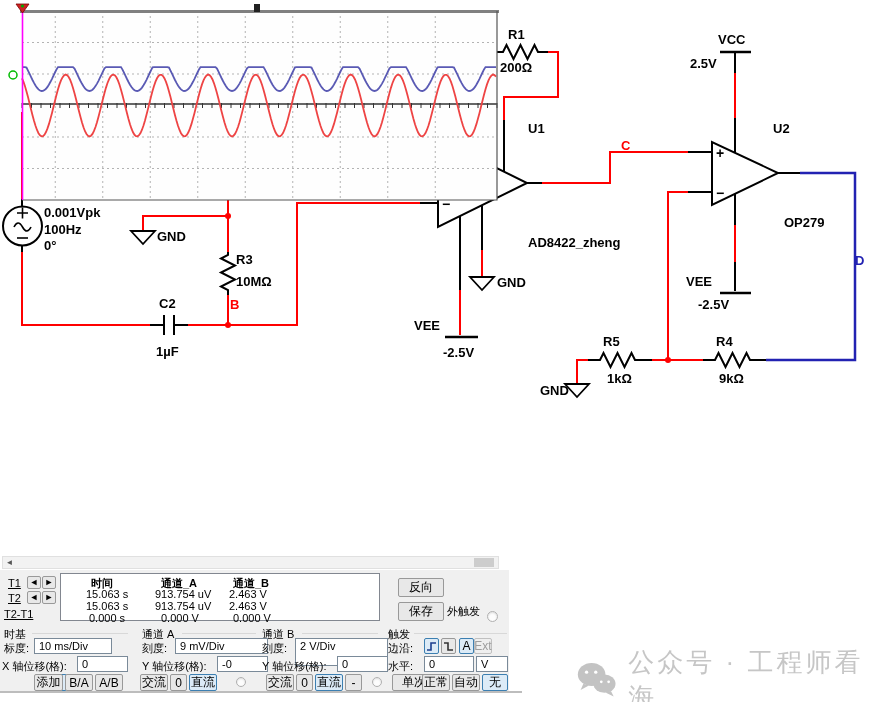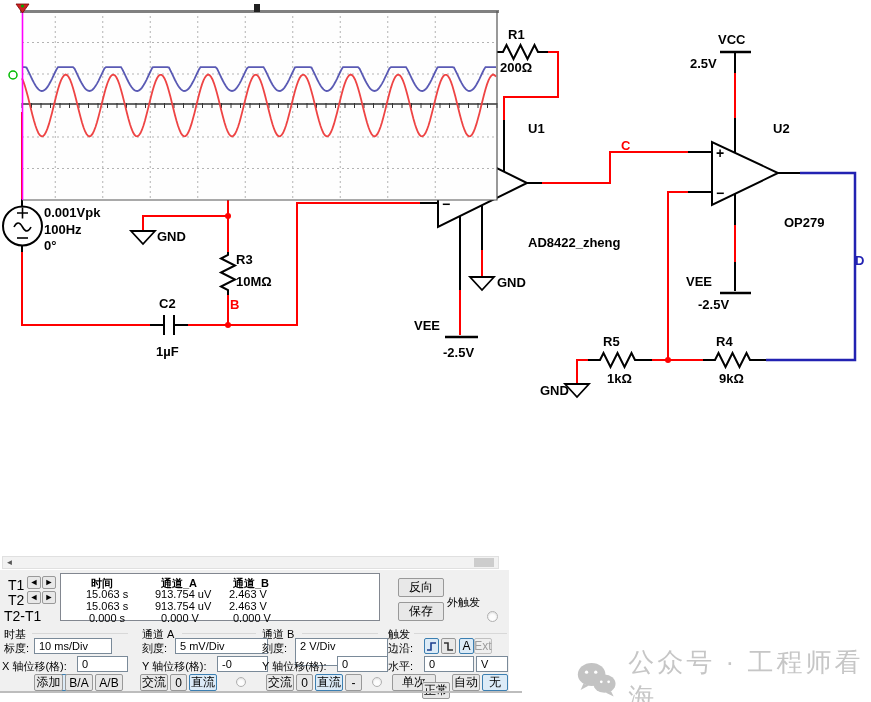--- a/index.html
+++ b/index.html
@@ -35,21 +35,21 @@
     border-radius:2px; font-size:12px; text-align:center; color:#000;
     display:flex; align-items:center; justify-content:center; }
   .btn.sel { border:1px solid #3c7fb1; background:#dcebf7; }
   .btn.dis { color:#9d9d9d; border-color:#c0c0c0; background:#efefef; }
   .radio { position:absolute; width:11px; height:11px; border-radius:50%;
     background:#fdfdfd; border:1px solid #b0b0b0; box-shadow: inset 0 1px 2px #ddd; }
   .grp-line { position:absolute; height:1px; background:#d8d8d8; }
   .tbl { position:absolute; left:60px; top:3px; width:320px; height:48px;
     background:#fff; border:1px solid #828790; }
   .tbl div { position:absolute; white-space:nowrap; }
-  .cursor-lbl { position:absolute; font-size:14px; }
+  .cursor-lbl { position:absolute; font-size:11px;text-decoration:underline; }
   .mini-btn { position:absolute; width:14px; height:13px; background:#e8e8e8;
     border:1px solid #999; border-radius:2px; font-size:9px; line-height:11px;
     text-align:center; color:#000; }
 
   
   #watermark { position:absolute; left:576px; top:645px; display:flex;
     align-items:center; gap:10px; color:#c6c6c6; }
   #watermark .wm-text { font-size:26px; letter-spacing:3px;
     font-family:"Liberation Sans", sans-serif; }
 
@@ -296,36 +296,36 @@
       <div style="left:25px; top:26px;">15.063 s</div>
       <div style="left:94px; top:26px;">913.754 uV</div>
       <div style="left:168px; top:26px;">2.463 V</div>
       <div style="left:28px; top:38px;">0.000 s</div>
       <div style="left:100px; top:38px;">0.000 V</div>
       <div style="left:172px; top:38px;">0.000 V</div>
     </div>
 
     <div class="btn" style="left:398px; top:8px; width:46px; height:19px;">反向</div>
     <div class="btn" style="left:398px; top:32px; width:46px; height:19px;">保存</div>
-    <div class="abs" style="left:447px; top:25px;">外触发</div>
+    <div class="abs" style="left:447px; top:34px;">外触发</div>
     <div class="radio" style="left:487px; top:41px;"></div>
 
     <div class="abs" style="left:4px; top:57px;">时基</div>
     <div class="grp-line" style="left:32px; top:63px; width:96px;"></div>
     <div class="abs" style="left:142px; top:57px;">通道 A</div>
     <div class="grp-line" style="left:182px; top:63px; width:74px;"></div>
     <div class="abs" style="left:262px; top:57px;">通道 B</div>
     <div class="grp-line" style="left:302px; top:63px; width:76px;"></div>
     <div class="abs" style="left:388px; top:57px;">触发</div>
     <div class="grp-line" style="left:414px; top:63px; width:93px;"></div>
 
     <div class="abs" style="left:4px; top:71px;">标度:</div>
     <div class="fld" style="left:34px; top:68px; width:78px; height:16px;">10 ms/Div</div>
     <div class="abs" style="left:142px; top:71px;">刻度:</div>
-    <div class="fld" style="left:175px; top:68px; width:93px; height:16px;">5 mV/Div</div>
+    <div class="fld" style="left:175px; top:68px; width:93px; height:16px;">9 mV/Div</div>
     <div class="abs" style="left:262px; top:71px;">刻度:</div>
     <div class="fld" style="left:295px; top:68px; width:93px; height:28px;">2 V/Div</div>
     <div class="abs" style="left:388px; top:71px;">边沿:</div>
     <div class="btn sel" style="left:424px; top:68px; width:15px; height:16px;">
       <svg width="11" height="11" viewBox="0 0 11 11">
         <polyline points="1,9 5,9 5,2 10,2" fill="none" stroke="#1b3f8f" stroke-width="1.6"></polyline>
       </svg>
     </div>
     <div class="btn" style="left:441px; top:68px; width:15px; height:16px;">
       <svg width="11" height="11" viewBox="0 0 11 11">
@@ -356,21 +356,21 @@
     <div class="btn sel" style="left:189px; top:104px; width:28px; height:17px;">直流</div>
     <div class="radio" style="left:236px; top:107px; width:10px; height:10px;"></div>
 
     <div class="btn" style="left:266px; top:104px; width:28px; height:17px;">交流</div>
     <div class="btn" style="left:296px; top:104px; width:17px; height:17px;">0</div>
     <div class="btn sel" style="left:315px; top:104px; width:28px; height:17px;">直流</div>
     <div class="btn" style="left:345px; top:104px; width:17px; height:17px;">-</div>
     <div class="radio" style="left:372px; top:107px; width:10px; height:10px;"></div>
 
     <div class="btn" style="left:392px; top:104px; width:44px; height:17px;">单次</div>
-    <div class="btn" style="left:422px; top:112px; width:28px; height:17px;">正常</div>
+    <div class="btn" style="left:422px; top:104px; width:28px; height:17px;">正常</div>
     <div class="btn" style="left:452px; top:104px; width:28px; height:17px;">自动</div>
     <div class="btn sel" style="left:482px; top:104px; width:26px; height:17px;">无</div>
   </div>
 
   <div class="bottom-line"></div>
 
   <div id="watermark">
     <svg width="46" height="40" viewBox="0 0 46 40">
       <ellipse cx="17" cy="14" rx="15" ry="12.5" fill="#c3c3c3"></ellipse>
       <path d="M8,24 L5,31 L14,26 Z" fill="#c3c3c3"></path>

